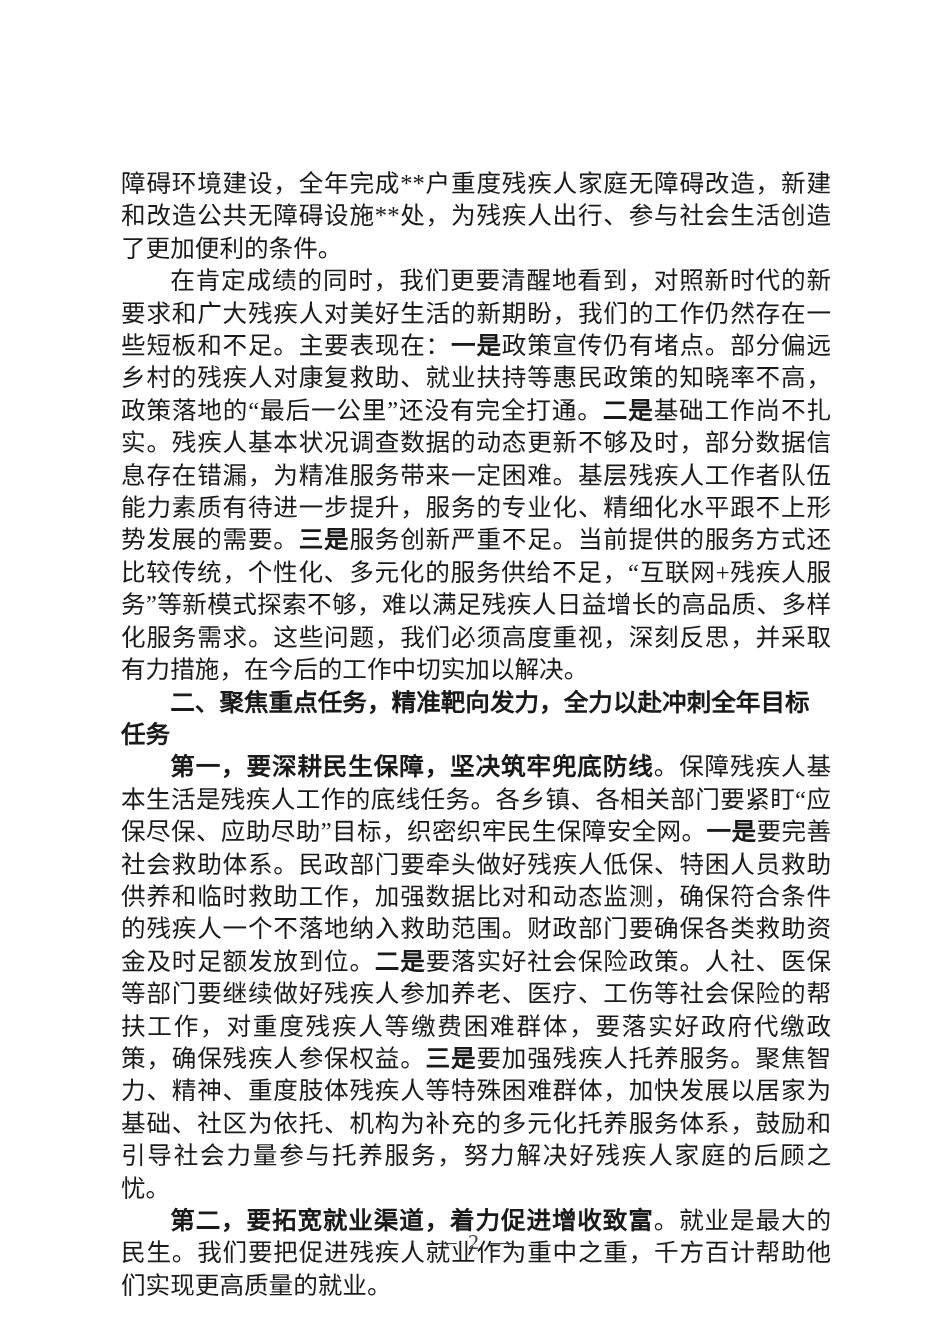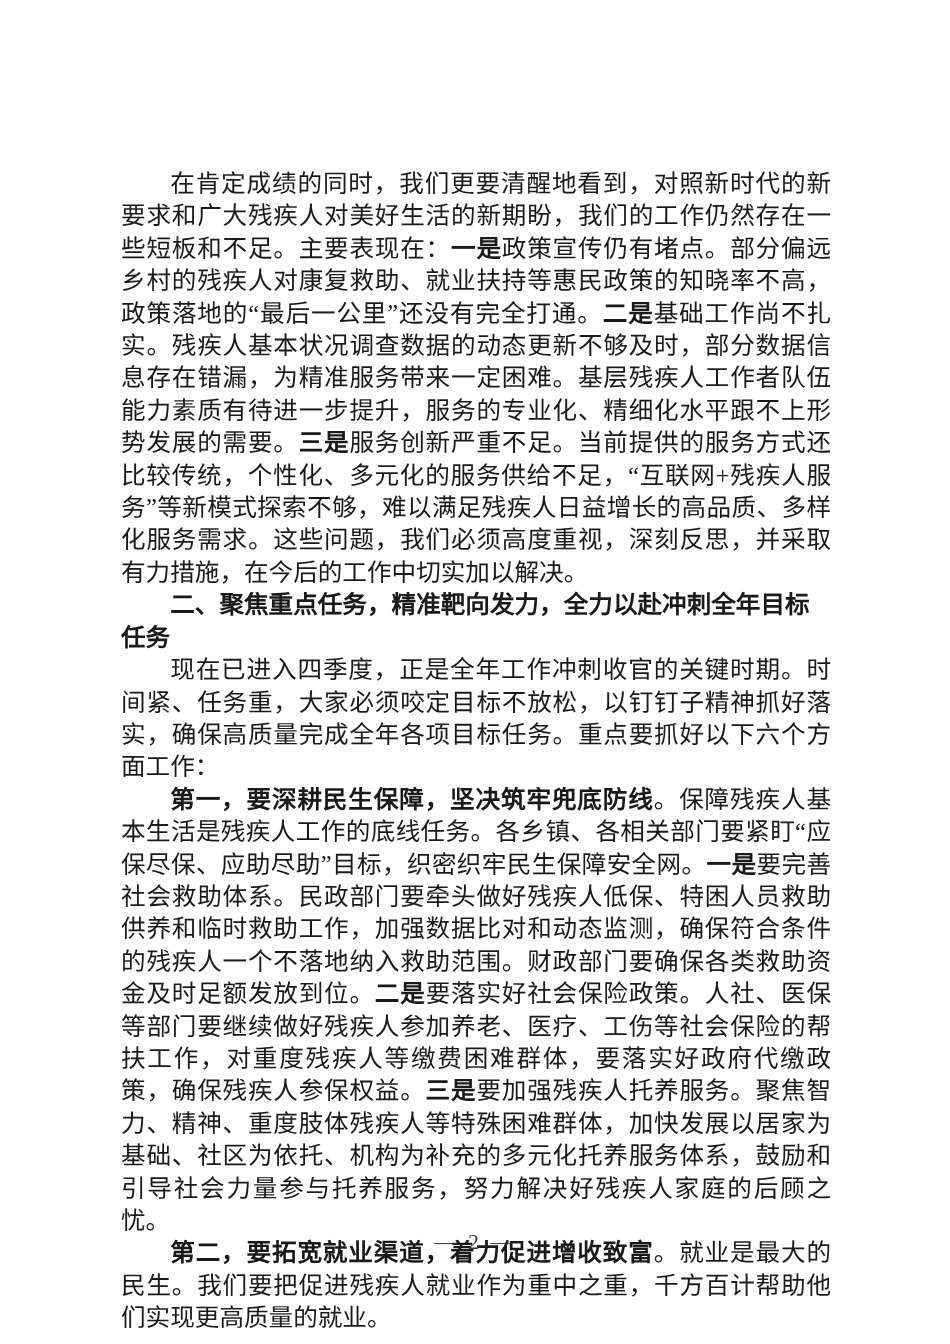--- a/index.html
+++ b/index.html
@@ -86,26 +86,26 @@
     font-style: normal;
   }
 </style>
 </head>
 <body>
 
 <div class="page">
 
   <div class="content">
 
+    <p class="para"><span>障碍环境建设，全年完成**户重度残疾人家庭无障碍改造，新建和改造公共无障碍设施**处，为残疾人出行、参与社会生活创造了更加便利的条件。</span></p>
 
     <p class="para indent"><span>在肯定成绩的同时，我们更要清醒地看到，对照新时代的新要求和广大残疾人对美好生活的新期盼，我们的工作仍然存在一些短板和不足。主要表现在：</span><span class="b">一是</span><span>政策宣传仍有堵点。部分偏远乡村的残疾人对康复救助、就业扶持等惠民政策的知晓率不高，政策落地的“最后一公里”还没有完全打通。</span><span class="b">二是</span><span>基础工作尚不扎实。残疾人基本状况调查数据的动态更新不够及时，部分数据信息存在错漏，为精准服务带来一定困难。基层残疾人工作者队伍能力素质有待进一步提升，服务的专业化、精细化水平跟不上形势发展的需要。</span><span class="b">三是</span><span>服务创新严重不足。当前提供的服务方式还比较传统，个性化、多元化的服务供给不足，“互联网+残疾人服务”等新模式探索不够，难以满足残疾人日益增长的高品质、多样化服务需求。这些问题，我们必须高度重视，深刻反思，并采取有力措施，在今后的工作中切实加以解决。</span></p>
 
     <p class="heading">二、聚焦重点任务，精准靶向发力，全力以赴冲刺全年目标任务</p>
 
-    <p class="para indent"><span>现在已进入四季度，正是全年工作冲刺收官的关键时期。时间紧、任务重，大家必须咬定目标不放松，以钉钉子精神抓好落实，确保高质量完成全年各项目标任务。重点要抓好以下六个方面工作：</span></p>
 
     <p class="para indent"><span class="b">第一，要深耕民生保障，坚决筑牢兜底防线</span><span>。保障残疾人基本生活是残疾人工作的底线任务。各乡镇、各相关部门要紧盯“应保尽保、应助尽助”目标，织密织牢民生保障安全网。</span><span class="b">一是</span><span>要完善社会救助体系。民政部门要牵头做好残疾人低保、特困人员救助供养和临时救助工作，加强数据比对和动态监测，确保符合条件的残疾人一个不落地纳入救助范围。财政部门要确保各类救助资金及时足额发放到位。</span><span class="b">二是</span><span>要落实好社会保险政策。人社、医保等部门要继续做好残疾人参加养老、医疗、工伤等社会保险的帮扶工作，对重度残疾人等缴费困难群体，要落实好政府代缴政策，确保残疾人参保权益。</span><span class="b">三是</span><span>要加强残疾人托养服务。聚焦智力、精神、重度肢体残疾人等特殊困难群体，加快发展以居家为基础、社区为依托、机构为补充的多元化托养服务体系，鼓励和引导社会力量参与托养服务，努力解决好残疾人家庭的后顾之忧。</span></p>
 
     <p class="para indent"><span class="b">第二，要拓宽就业渠道，着力促进增收致富</span><span>。就业是最大的民生。我们要把促进残疾人就业作为重中之重，千方百计帮助他们实现更高质量的就业。</span></p>
 
   </div>
 
   <div class="footer">
     <span>—</span>
     <span class="pgnum">2</span>

